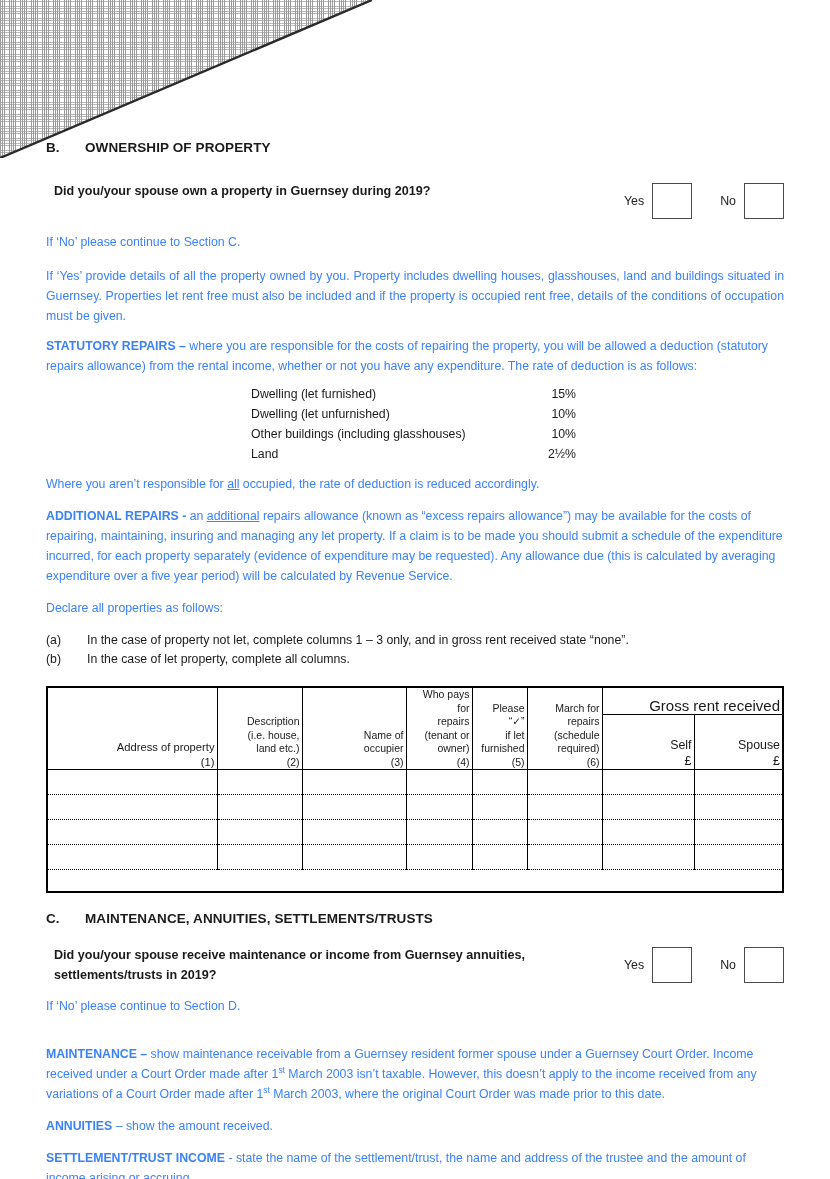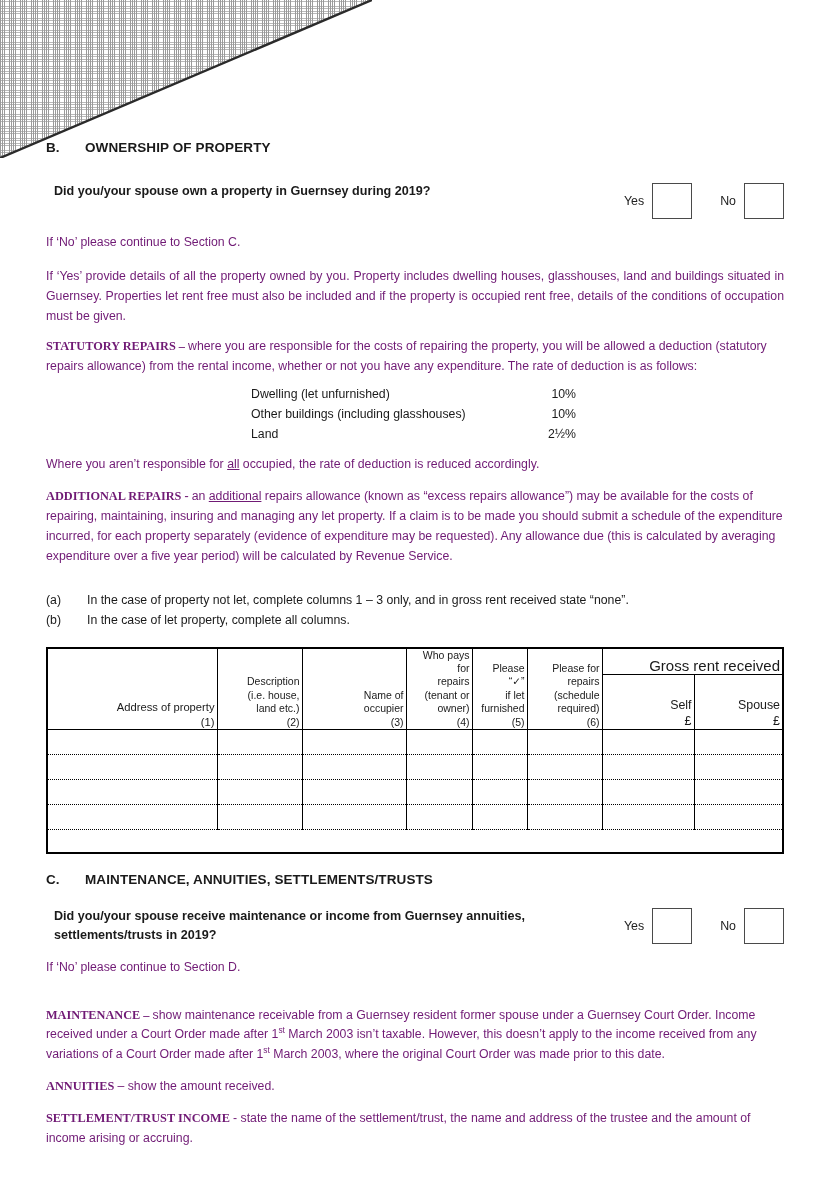--- a/index.html
+++ b/index.html
@@ -99,21 +99,21 @@
     width: 40px;
     height: 36px;
     border: 1.3px solid #4a4a4a;
     background: #fff;
   }
 
   p.body {
     font-size: 12.3px;
     line-height: 1.62;
     text-align: justify;
-    color: #701a75;
+    color: #3b82f6;
   }
   p.body.nj { text-align: left; }
 
   .rate-list {
     margin-left: 205px;
     width: 325px;
     font-size: 12.3px;
     line-height: 1.62;
   }
   .rate-row {
@@ -122,21 +122,21 @@
   }
   .rate-row .pct { width: 44px; text-align: right; }
 
   .abc-row {
     display: flex;
     font-size: 12.3px;
     line-height: 1.62;
   }
   .abc-row .mark { width: 41px; flex: 0 0 41px; }
 
-  b.lead { font-weight: bold; font-family: Liberation Serif, serif; }
+  b.lead { font-weight: bold; }
   u { text-decoration: underline; }
   sup { font-size: 0.68em; vertical-align: super; line-height: 0; }
 
   
   .prop-table-wrap {
     border: 2.2px solid #000;
     width: 738px;
   }
   table.prop {
     border-collapse: collapse;
@@ -233,40 +233,45 @@
 
     <div style="height:14px"></div>
     <p class="body">If ‘Yes’ provide details of all the property owned by you.  Property includes dwelling houses, glasshouses, land and buildings situated in Guernsey.   Properties let rent free must also be included and if the property is occupied rent free, details of the conditions of occupation must be given.</p>
 
     <div style="height:10px"></div>
     <p class="body nj"><b class="lead">STATUTORY REPAIRS – </b><span>where you are responsible for the costs of repairing the property, you will be allowed a deduction (statutory repairs allowance) from the rental income, whether or not you have any expenditure. The rate of deduction is as follows:</span></p>
 
     <div style="height:9px"></div>
     <div class="rate-list">
       <div class="rate-row">
+        <span>Dwelling (let furnished)</span>
+        <span class="pct">15%</span>
+      </div>
+      <div class="rate-row">
         <span>Dwelling (let unfurnished)</span>
         <span class="pct">10%</span>
       </div>
       <div class="rate-row">
         <span>Other buildings (including glasshouses)</span>
         <span class="pct">10%</span>
       </div>
       <div class="rate-row">
         <span>Land</span>
         <span class="pct">2½%</span>
       </div>
     </div>
 
     <div style="height:10px"></div>
     <p class="body nj"><span>Where you aren’t responsible for </span><u>all</u><span> occupied, the rate of deduction is reduced accordingly.</span></p>
 
     <div style="height:12px"></div>
     <p class="body nj"><b class="lead">ADDITIONAL REPAIRS - </b><span>an </span><u>additional</u><span> repairs allowance (known as “excess repairs allowance”) may be available for the costs of repairing, maintaining, insuring and managing any let property. If a claim is to be made you should submit a schedule of the expenditure incurred, for each property separately (evidence of expenditure may be requested). Any allowance due (this is calculated by averaging expenditure over a five year period) will be calculated by Revenue Service.</span></p>
 
     <div style="height:12px"></div>
+    <p class="body nj">Declare all properties as follows:</p>
 
     <div style="height:12px"></div>
     <div class="abc-row">
       <span class="mark">(a)</span>
       <span>In the case of property not let, complete columns 1 – 3 only, and in gross rent received state “none”.</span>
     </div>
     <div class="abc-row">
       <span class="mark">(b)</span>
       <span>In the case of let property, complete all columns.</span>
     </div>
@@ -310,21 +315,21 @@
               <span>(4)</span>
             </th>
             <th class="hcell" rowspan="2">
               <span>Please</span><br>
               <span>“✓”</span><br>
               <span>if let</span><br>
               <span>furnished</span><br>
               <span>(5)</span>
             </th>
             <th class="hcell" rowspan="2">
-              <span>Please for</span><br>
+              <span>March for</span><br>
               <span>repairs</span><br>
               <span>(schedule</span><br>
               <span>required)</span><br>
               <span>(6)</span>
             </th>
             <th class="grossgroup last" colspan="2">Gross rent received</th>
           </tr>
           <tr>
             <th class="grosssub">
               <span>Self</span><br>

